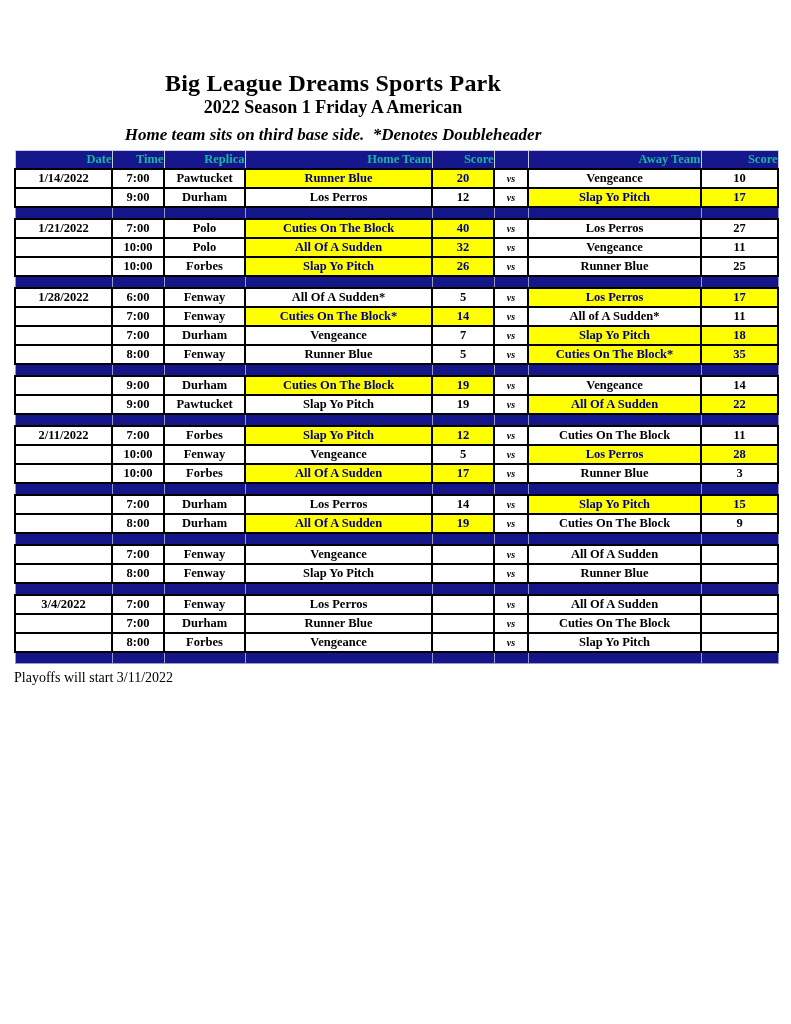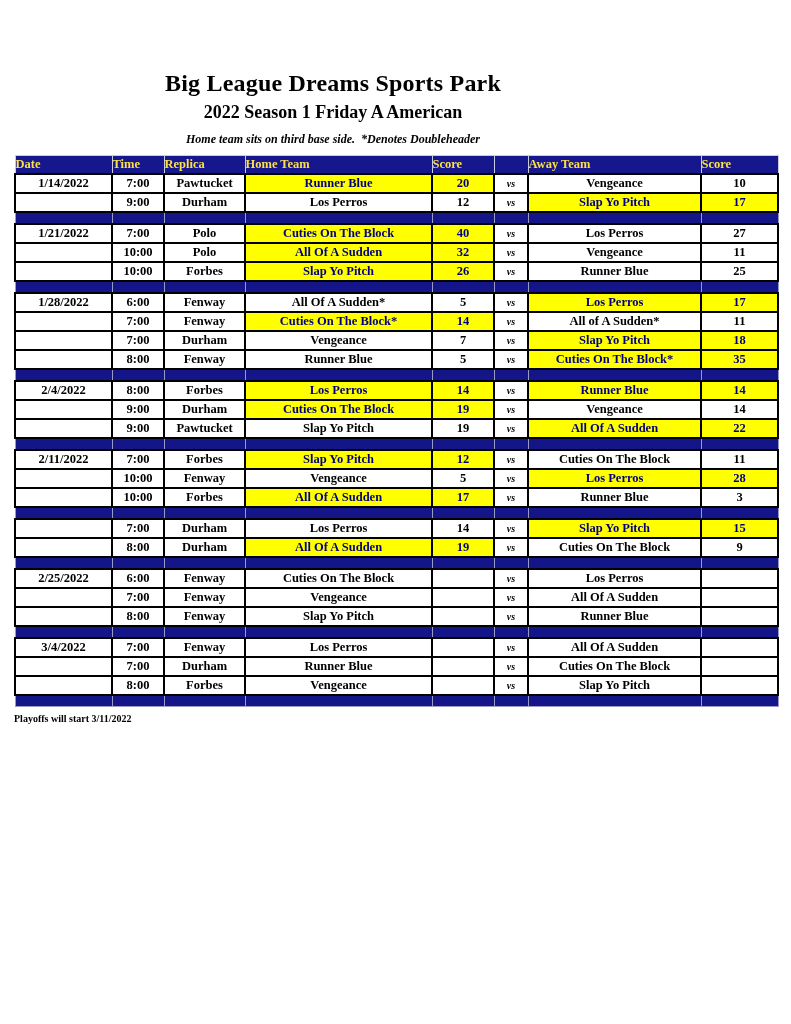--- a/index.html
+++ b/index.html
@@ -6,37 +6,37 @@
   html, body { background: #ffffff; }
   body {
     width: 791px; height: 1024px;
     font-family: "Liberation Serif", "DejaVu Serif", serif;
     color: #000;
     position: relative;
   }
   .page { padding-top: 70px; }
   .titles { text-align: center; width: 666px; }
   .main-title { font-size: 24px; font-weight: bold; line-height: 27px; letter-spacing: 0.2px; }
-  .sub-title  { font-size: 18px; font-weight: bold; line-height: 21px; margin-top: 5px; }
-  .note       { font-size: 12px; font-weight: bold; font-style: italic; line-height: 15px; margin-top: 9px; white-space: pre; }
+  .sub-title  { font-size: 18px; font-weight: bold; line-height: 21px; }
+  .note       { font-size: 17px; font-weight: bold; font-style: italic; line-height: 15px; margin-top: 9px; white-space: pre; }
 
   table.schedule {
     border-collapse: collapse;
     table-layout: fixed;
     width: 763px;
     margin: 8px 0 0 14px;
   }
   thead th {
     background: #16168D;
-    color: #fde047;
+    color: #14b8a6;
     font-size: 12.5px;
     font-weight: bold;
     height: 18px;
     border: 1px solid #c9c9e0;
-    text-align: left;
+    text-align: right;
     padding: 0;
   }
   .game-row td {
     background: #ffffff;
     color: #000000;
     font-size: 12.5px;
     font-weight: bold;
     text-align: center;
     height: 19px;
     border: 2px solid #000000;
@@ -47,22 +47,22 @@
   .game-row td.vs { font-style: italic; font-size: 10px; }
   .game-row td.win { background: #FFFF00; color: #000080; }
   .sep-row td {
     background: #15158A;
     height: 12px;
     border: 1px solid #9a9ac4;
     padding: 0;
   }
   .footer-note {
     margin: 6px 0 0 14px;
-    font-size: 10px;
-    font-weight: bold;
+    font-size: 14px;
+    font-weight: normal;
   }
 </style>
 </head>
 <body>
 
 <div class="page">
   <div class="titles">
     <div class="main-title">Big League Dreams Sports Park</div>
     <div class="sub-title">2022 Season 1 Friday A American</div>
     <div class="note">Home team sits on third base side.  *Denotes Doubleheader</div>
@@ -206,30 +206,20 @@
           <td></td>
           <td></td>
           <td></td>
           <td></td>
           <td></td>
           <td></td>
           <td></td>
           <td></td>
         </tr>
         <tr class="game-row">
-          <td>2/4/2022</td>
-          <td>8:00</td>
-          <td>Forbes</td>
-          <td class="win">Los Perros</td>
-          <td class="win">14</td>
-          <td class="vs">vs</td>
-          <td class="win">Runner Blue</td>
-          <td class="win">14</td>
-        </tr>
-        <tr class="game-row">
           <td></td>
           <td>9:00</td>
           <td>Durham</td>
           <td class="win">Cuties On The Block</td>
           <td class="win">19</td>
           <td class="vs">vs</td>
           <td>Vengeance</td>
           <td>14</td>
         </tr>
         <tr class="game-row">
@@ -316,30 +306,20 @@
           <td></td>
           <td></td>
           <td></td>
           <td></td>
           <td></td>
           <td></td>
           <td></td>
           <td></td>
         </tr>
         <tr class="game-row">
-          <td>2/25/2022</td>
-          <td>6:00</td>
-          <td>Fenway</td>
-          <td>Cuties On The Block</td>
-          <td></td>
-          <td class="vs">vs</td>
-          <td>Los Perros</td>
-          <td></td>
-        </tr>
-        <tr class="game-row">
           <td></td>
           <td>7:00</td>
           <td>Fenway</td>
           <td>Vengeance</td>
           <td></td>
           <td class="vs">vs</td>
           <td>All Of A Sudden</td>
           <td></td>
         </tr>
         <tr class="game-row">

